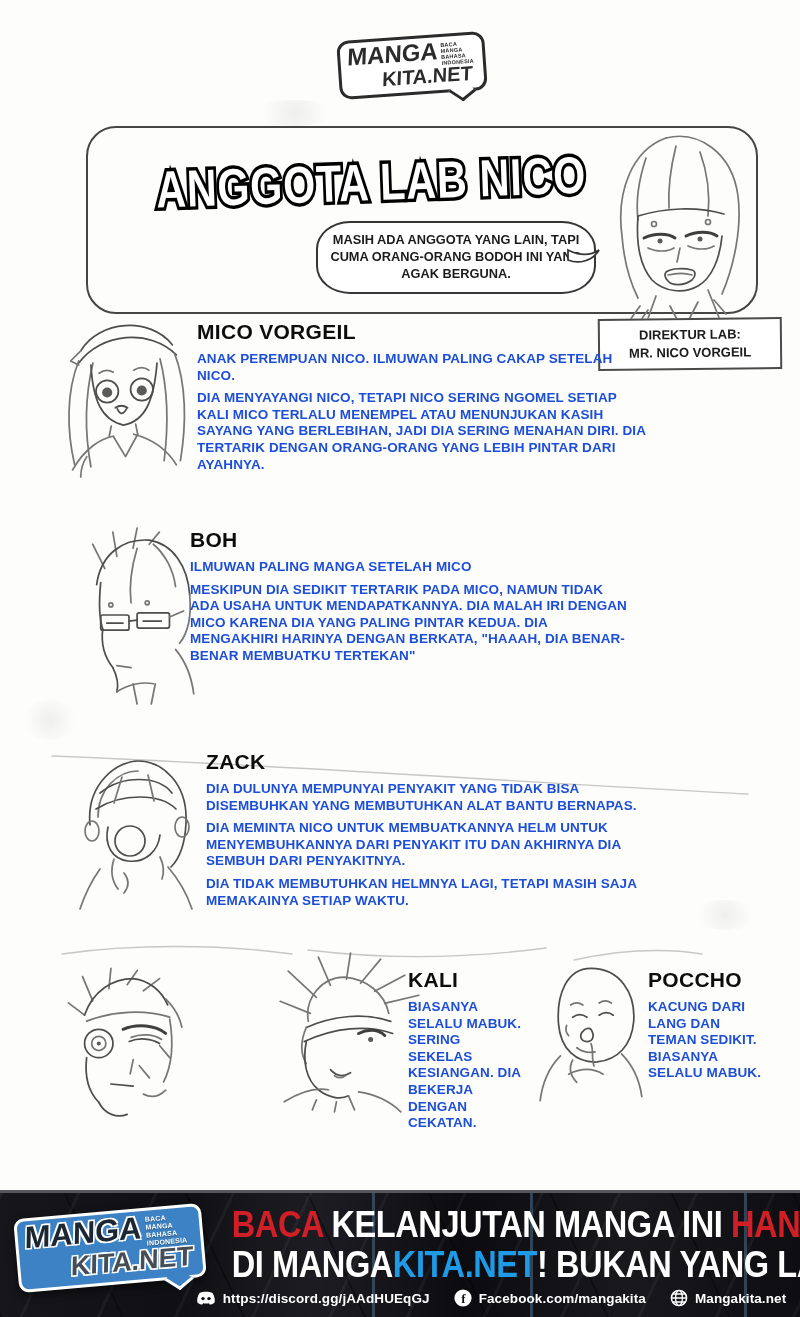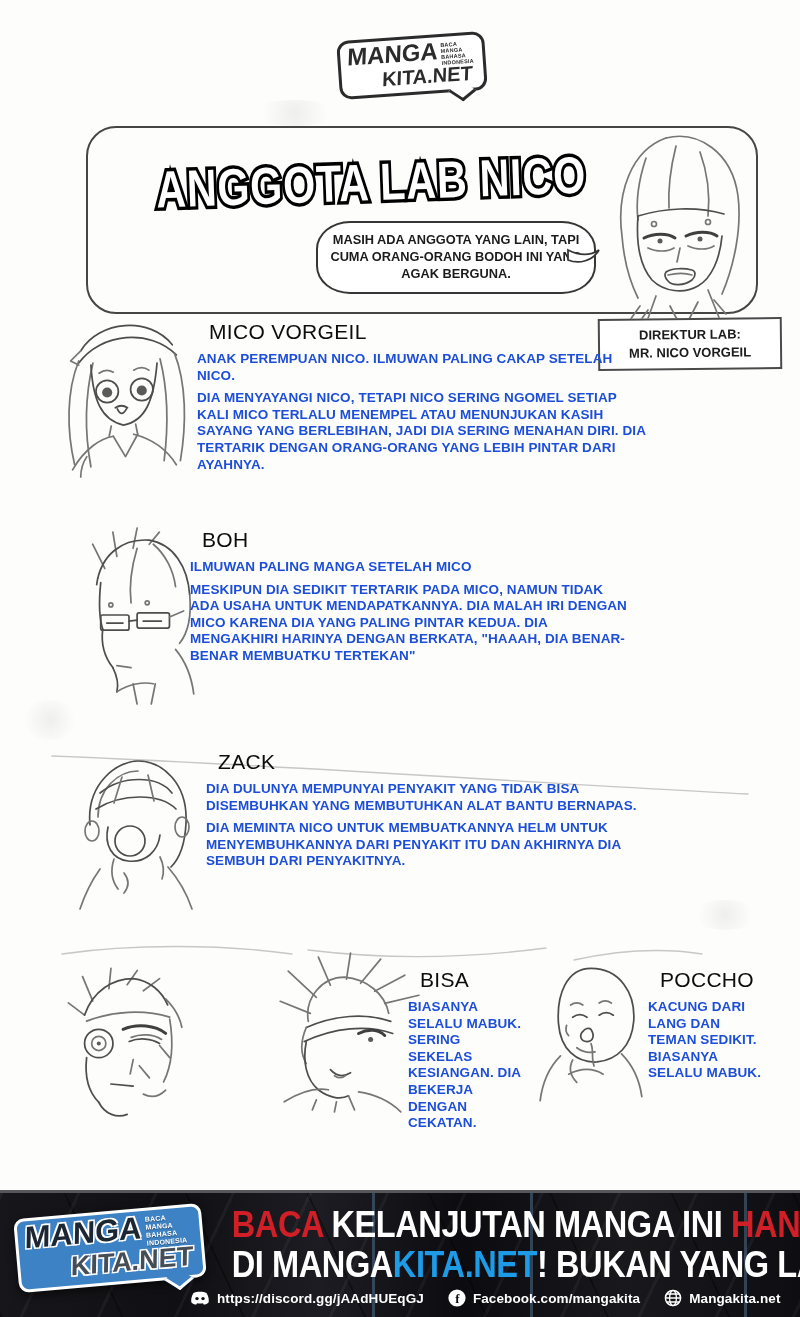--- a/index.html
+++ b/index.html
@@ -35,21 +35,21 @@
     border:2px solid #4a4a4a;padding:6px 4px;transform:rotate(-0.6deg);
     font-weight:700;font-size:13px;line-height:1.4;text-align:center;color:#1b1b1b;}
   
   .sketch{position:absolute;}
   .sketch path,.sketch circle,.sketch ellipse,.sketch rect{
     fill:none;stroke:#767676;stroke-width:1.7;stroke-linecap:round;stroke-linejoin:round;}
   .sketch .dk{stroke:#4d4d4d;}
   .sketch .hv{stroke-width:3px;stroke:#3f3f3f;}
   .sketch .fl{fill:#5a5a5a;stroke:none;}
   .sec{position:absolute;}
-  .char-name{font-weight:400;font-size:21px;letter-spacing:0.3px;color:#0d0d0d;margin:0 0 7px 12px;}
+  .char-name{font-weight:700;font-size:21px;letter-spacing:0.3px;color:#0d0d0d;margin:0 0 7px 0;}
   .char-text p{margin:0 0 6px 0;font-weight:700;font-size:13.5px;line-height:1.23;
     letter-spacing:0.1px;color:#1d4ed8;}
   .divider{position:absolute;left:0;}
   .divider path{fill:none;stroke:#c7c7c7;stroke-width:1.4;stroke-linecap:round;}
   
   .footer{position:absolute;left:0;top:1190px;width:800px;height:127px;
     background:
       linear-gradient(90deg,#17171b 0%,#101014 22%,#1c1c22 40%,#0c0c10 58%,#18181d 78%,#0e0e12 100%);
     border-top:3px solid #56575b;box-sizing:border-box;overflow:hidden;}
   .footer::before{content:"";position:absolute;inset:0;
@@ -70,21 +70,21 @@
     text-shadow:-1.5px -1.5px 0 #fff,1.5px -1.5px 0 #fff,-1.5px 1.5px 0 #fff,1.5px 1.5px 0 #fff;}
   .flogo .tail{position:absolute;right:16px;bottom:-12px;width:15px;height:15px;
     background:#3c82c4;border-right:3px solid #fff;border-bottom:3px solid #fff;
     transform:rotate(55deg) skewY(-18deg);}
   .headline{position:absolute;left:196px;top:12px;width:596px;text-align:center;}
   .hl-line{font-weight:900;font-size:37px;line-height:40px;color:#fff;
     letter-spacing:-0.5px;transform:scaleX(0.88);white-space:nowrap;}
   .hl-line .red{color:#d01f27;}
   .hl-line .blue{color:#1e9be6;}
   .flinks{position:absolute;left:190px;top:96px;width:602px;display:flex;
-    justify-content:flex-start;align-items:center;gap:24px;}
+    justify-content:center;align-items:center;gap:24px;}
   .flink{display:flex;align-items:center;gap:7px;color:#fff;font-weight:700;
     font-size:13.5px;letter-spacing:0.1px;cursor:pointer;}
   .smudge{position:absolute;border-radius:50%;
     background:radial-gradient(circle,rgba(110,110,110,0.10),rgba(110,110,110,0) 70%);}
 </style>
 </head>
 <body>
 
 <div class="page">
 
@@ -235,20 +235,21 @@
     <path d="M94,110 C98,118 98,126 96,132"></path>
     <path d="M34,122 C24,136 18,150 14,162"></path>
     <path d="M102,120 C114,134 122,150 126,162"></path>
     <path d="M58,126 Q66,136 58,146"></path>
   </svg>
   <div class="sec" style="left:206px;top:750px;width:472px;">
     <h2 class="char-name">ZACK</h2>
     <div class="char-text">
       <p>DIA DULUNYA MEMPUNYAI PENYAKIT YANG TIDAK BISA DISEMBUHKAN YANG MEMBUTUHKAN ALAT BANTU BERNAPAS.</p>
       <p>DIA MEMINTA NICO UNTUK MEMBUATKANNYA HELM UNTUK MENYEMBUHKANNYA DARI PENYAKIT ITU DAN AKHIRNYA DIA SEMBUH DARI PENYAKITNYA.</p>
+      <p>DIA TIDAK MEMBUTUHKAN HELMNYA LAGI, TETAPI MASIH SAJA MEMAKAINYA SETIAP WAKTU.</p>
     </div>
   </div>
 
   <svg class="divider" style="top:926px;" width="800" height="46">
     <path d="M62,28 C130,18 220,18 292,28"></path>
     <path d="M308,24 C390,34 470,32 546,22"></path>
     <path d="M574,34 C620,24 664,22 702,28"></path>
   </svg>
 
   <svg class="sketch" style="left:40px;top:962px;" width="152" height="168" viewBox="0 0 150 165">
@@ -293,21 +294,21 @@
     <path class="dk" d="M60,92 C56,112 60,130 72,140 C82,148 94,150 102,146"></path>
     <path class="dk" d="M84,120 Q93,130 104,123"></path>
     <path d="M88,126 Q94,130 99,126"></path>
     <path d="M102,146 L108,160"></path>
     <path d="M38,152 C54,142 70,138 82,140"></path>
     <path d="M112,142 C128,144 144,152 154,162"></path>
     <path d="M70,150 L66,160"></path>
       <path d="M90,152 L88,162"></path>
   </svg>
   <div class="sec" style="left:408px;top:968px;width:118px;">
-    <h2 class="char-name">BISA</h2>
+    <h2 class="char-name">KALI</h2>
     <div class="char-text">
       <p>BIASANYA SELALU MABUK. SERING SEKELAS KESIANGAN. DIA BEKERJA DENGAN CEKATAN.</p>
     </div>
   </div>
 
   <svg class="sketch" style="left:530px;top:960px;" width="122" height="148" viewBox="0 0 120 145">
     <path class="dk" d="M60,8 C88,8 104,32 102,60 C100,84 86,98 66,100 C46,101 30,88 28,62 C26,34 36,8 60,8"></path>
     <path d="M40,44 Q46,40 52,44"></path>
       <path d="M68,42 Q74,38 80,42"></path>
     <path class="dk" d="M42,56 Q49,51 56,56"></path>

